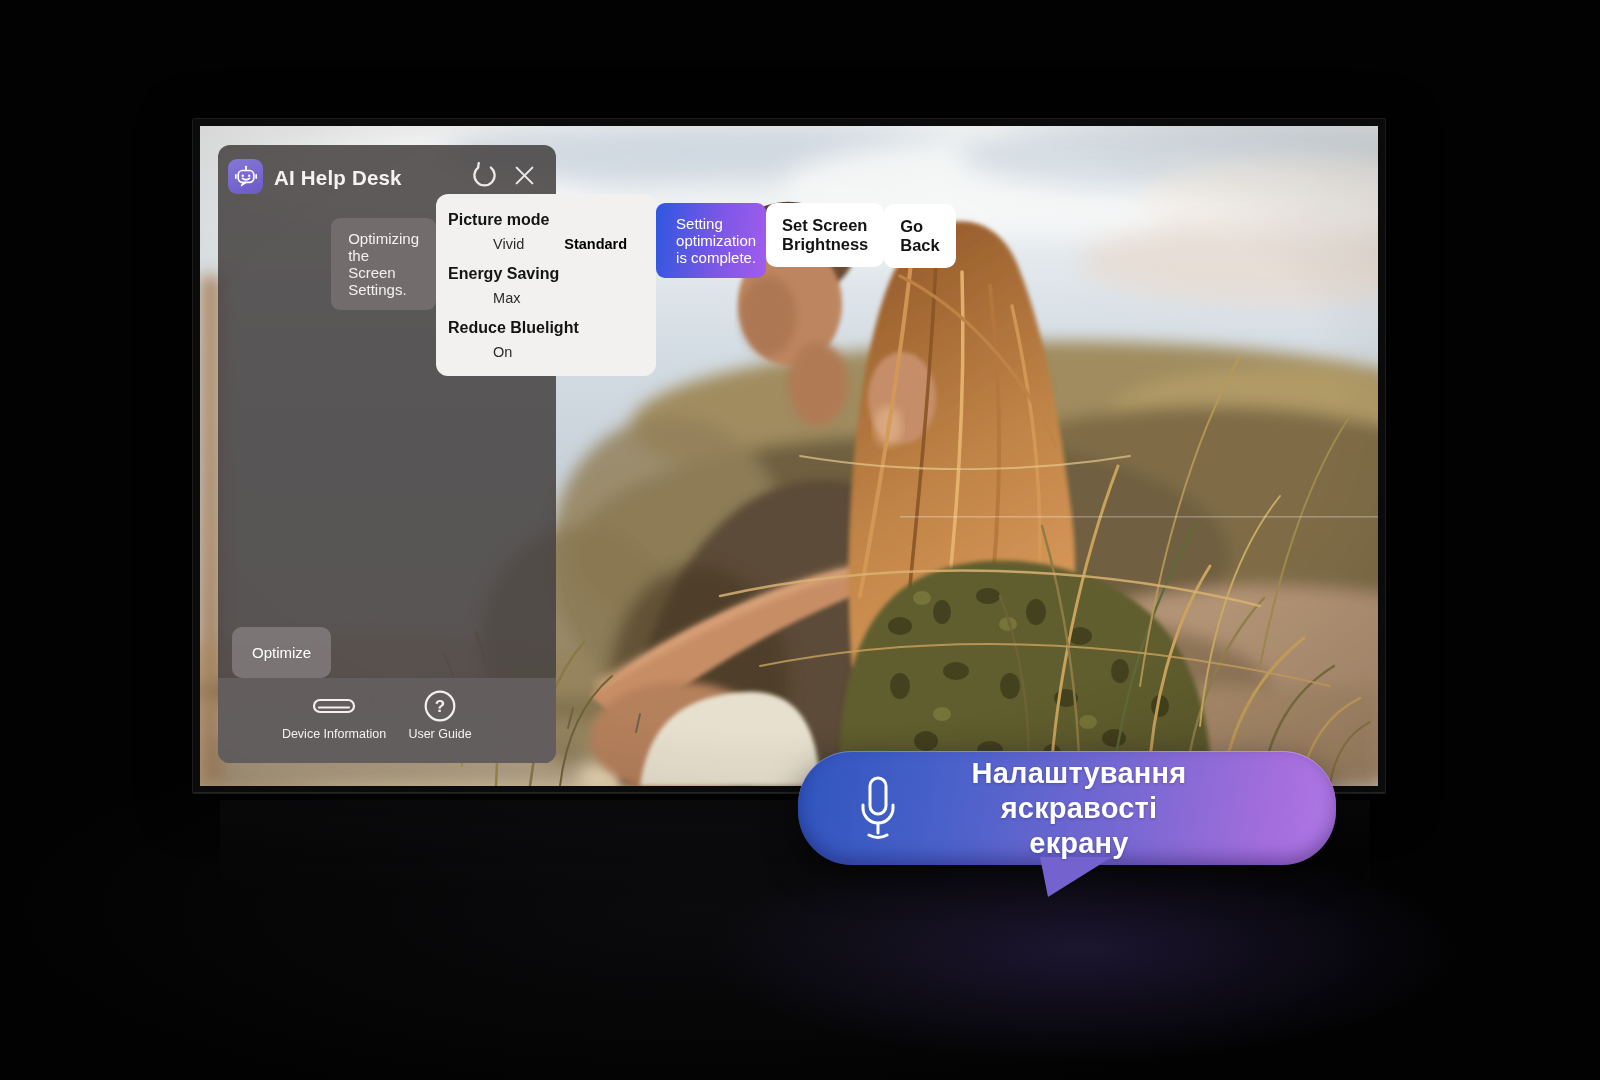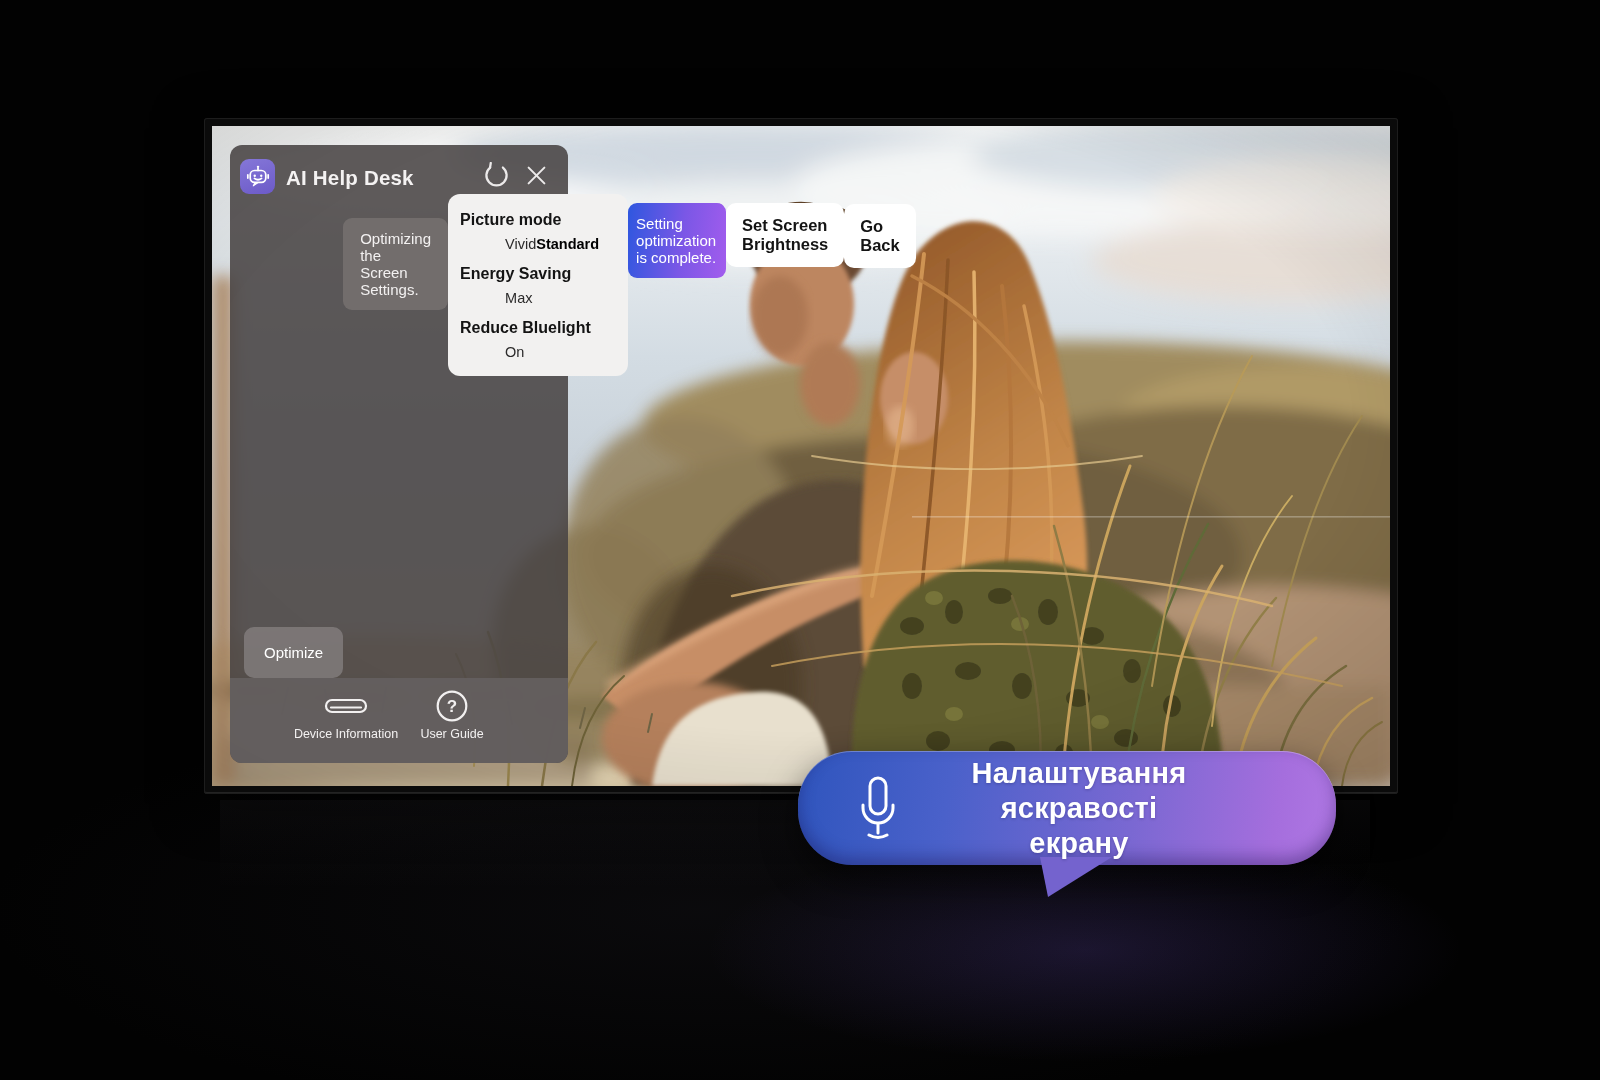--- a/index.html
+++ b/index.html
@@ -4,21 +4,21 @@
 <style>
   html,body{margin:0;padding:0;background:#000;}
   body{width:1600px;height:1080px;position:relative;overflow:hidden;
        font-family:"Liberation Sans",sans-serif;-webkit-font-smoothing:antialiased;}
   .stage{position:absolute;inset:0;
     background:
       radial-gradient(540px 160px at 1085px 950px, rgba(115,85,210,.20), transparent 70%),
       radial-gradient(950px 280px at 700px 910px, rgba(55,52,66,.16), transparent 75%),
       #020202;}
   
-  .tv-frame{position:absolute;left:204px;top:118px;width:1194px;height:676px;
+  .tv-frame{position:absolute;left:192px;top:118px;width:1194px;height:676px;
     background:#0b0b0b;border-radius:3px;
     box-shadow:inset 0 0 0 1px #1d1d1d, inset 0 -2px 0 #232323, 0 10px 50px rgba(0,0,0,.65);}
   .tv-screen{position:absolute;left:8px;top:8px;width:1178px;height:660px;overflow:hidden;
     background:#cfd8df;box-shadow:inset 0 0 70px rgba(0,0,0,.15);}
   .photo{position:absolute;left:0;top:0;}
   
   .ai-panel{position:absolute;left:18px;top:19px;width:338px;height:618px;border-radius:12px;
     background:rgba(72,67,67,.88);display:flex;flex-direction:column;box-sizing:border-box;}
   .panel-header{position:relative;height:49px;flex:0 0 auto;}
   .app-icon{position:absolute;left:10px;top:14px;width:35px;height:35px;border-radius:9px;
@@ -29,25 +29,25 @@
   .chat{display:flex;flex-direction:row;align-items:flex-start;padding:0 13px 0 14px;flex:1 1 auto;}
   .optimize-bubble{align-self:flex-end;margin-top:6px;background:rgba(129,124,124,.85);
     color:#fff;font-size:15px;padding:17px 20px;border-radius:10px;}
   .status-bubble{margin-top:24px;background:rgba(116,111,110,.93);color:#f3f1f1;
     font-size:15px;padding:12px 17px;border-radius:9px;}
   .card{width:266px;box-sizing:border-box;background:#f2f1f0;border-radius:12px;
     padding:14px 0 12px;}
   .card .grp{margin-top:6px;} .card .grp:first-child{margin-top:0;}
   .card .h{font-size:16px;line-height:24px;font-weight:700;color:#141414;padding:0 12px;}
   .card .row{display:flex;align-items:center;line-height:24px;padding:0 29px 0 57px;
-    font-size:14.5px;color:#2c2b2b;}
+    font-size:14.5px;color:#2c2b2b;gap:40px;}
   .card .newval{margin-left:auto;color:#000000;font-weight:700;font-size:14.5px;}
   .complete-bubble{margin-top:9px;width:302px;box-sizing:border-box;border-radius:9px;
     background:linear-gradient(97deg,#2e57df 0%,#7b57e6 55%,#a25ced 100%);
-    color:#fff;font-size:15px;padding:12px 10px 12px 8px;}
+    color:#fff;font-size:15px;padding:12px 10px 12px 20px;}
   .action-btn{margin-top:9px;width:266px;box-sizing:border-box;background:#fff;border:none;
     border-radius:10px;padding:13px 16px;text-align:left;font-size:16.5px;font-weight:700;
     color:#141414;font-family:inherit;cursor:pointer;}
   .action-btn + .action-btn{margin-top:10px;}
   .panel-footer{margin-top:auto;height:85px;flex:0 0 auto;background:rgba(99,94,94,.97);
     border-radius:0 0 12px 12px;display:flex;justify-content:center;gap:0;padding:12px 10px 0;box-sizing:border-box;}
   .footer-item{width:106px;display:flex;flex-direction:column;align-items:center;background:none;border:none;
     padding:0;cursor:pointer;font-family:inherit;}
   .footer-item .ic{height:32px;display:flex;align-items:center;justify-content:center;}
   .footer-item .lbl{margin-top:5px;font-size:12.5px;color:#f3f1f1;white-space:nowrap;}

